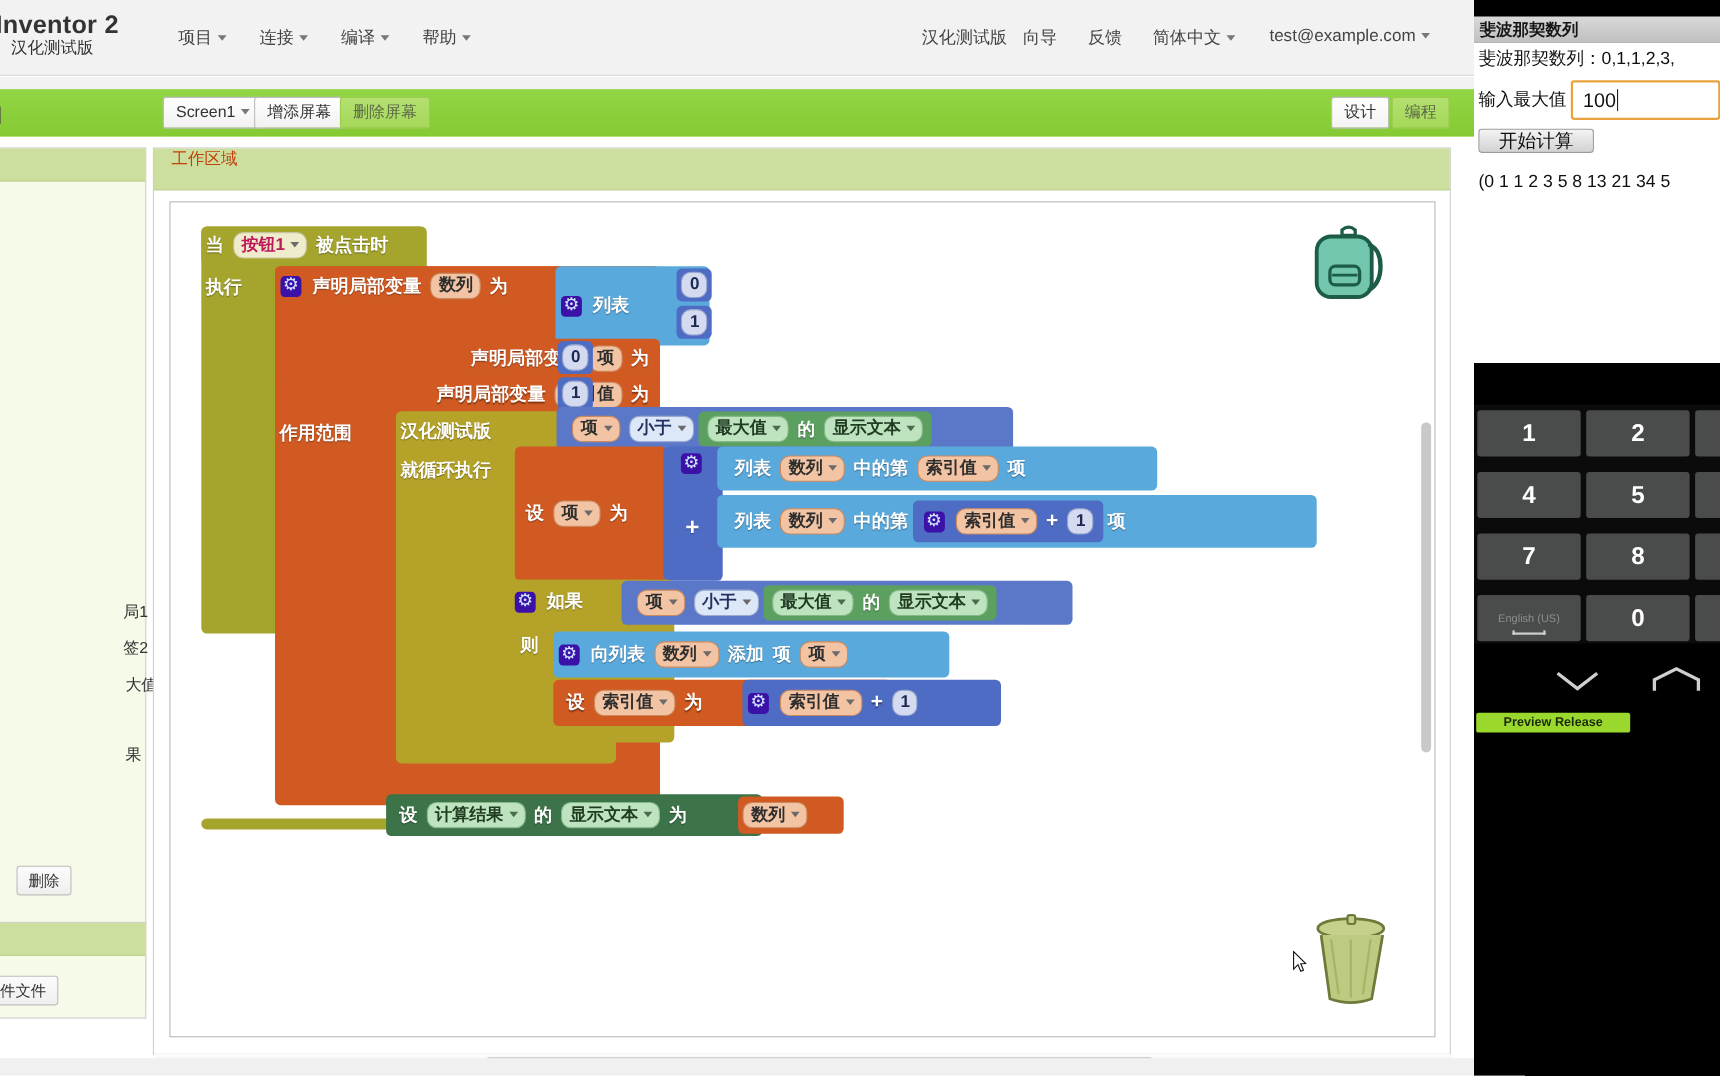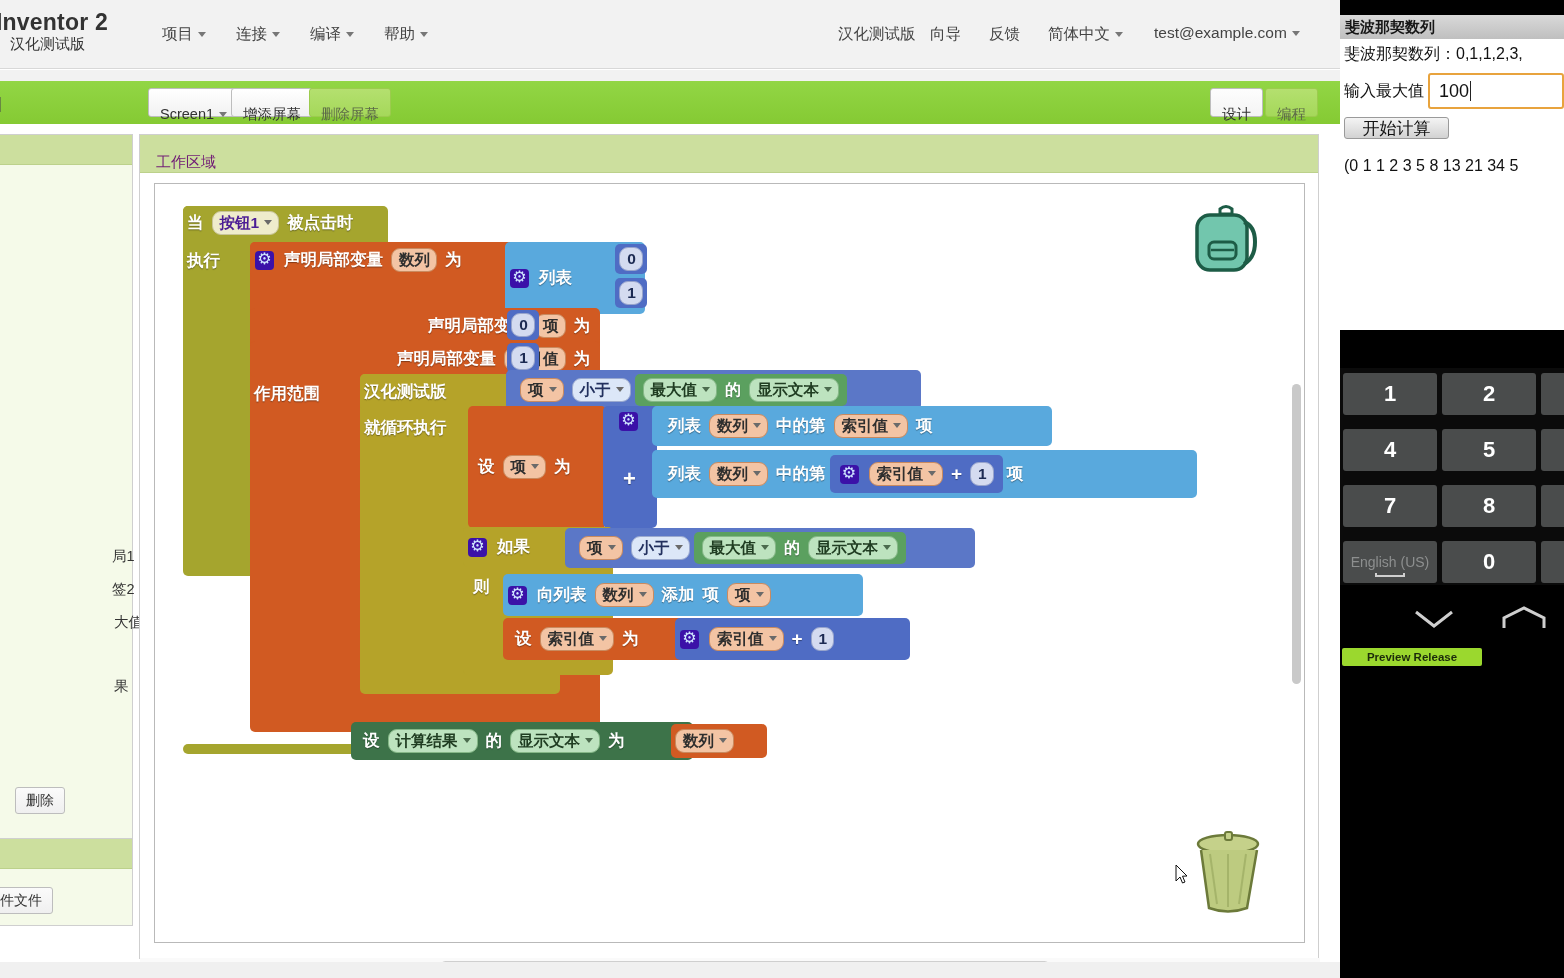--- a/index.html
+++ b/index.html
@@ -31,21 +31,21 @@
     background:#8ed13f;
     background-image:linear-gradient(#92d645,#85ca33);
     border-top:1px solid #d4d4d4;
   }
   #greenbar:before{
     content:""; position:absolute; left:0; top:-11px; width:100%; height:11px;
     background:#f2f2f2;
   }
   .gbtn{
     position:absolute; top:7px; height:29px; line-height:27px;
-    padding:12px 11px; border:1px solid #bdbdbd; border-radius:3px;
+    padding:0 11px; border:1px solid #bdbdbd; border-radius:3px;
     background:linear-gradient(#ffffff,#f1f1f1);
     font-size:14.5px; color:#333; cursor:pointer; white-space:nowrap;
   }
   .gbtn.dim{ background:linear-gradient(#b4e06f,#a5d85a); border-color:#9ccb4e; color:#5d6b48; }
   .gbtn.active{ background:linear-gradient(#fdfdfd,#f4f4f4);font-family:Liberation Serif, serif; }
   #leftedge-glyph{ position:absolute; left:-3px; top:13px; font-size:17px; color:#4b4b4b; }
 
   
   .lpanel{
     position:absolute; left:-132px; width:265px;
@@ -63,22 +63,22 @@
     background:linear-gradient(#fbfbfb,#efefef); font-size:14px; color:#333; cursor:pointer;
   }
 
   
   #ws{
     position:absolute; left:139px; top:134px; width:1180px; height:825px;
     background:#fff; border:1px solid #cfcfcf;
   }
   #wsHead{
     height:38px; background:#ccdf9e; border-bottom:1px solid #bcd18b;
-    display:flex; align-items:flex-end; padding-left:16px;
-    font-size:15px; color:#701a75; font-weight:500;
+    display:flex; align-items:flex-start; padding-left:16px;
+    font-size:15px; color:#c2410c; font-weight:500;
   }
   #canvas{
     position:absolute; left:14px; top:48px; width:1151px; height:760px;
     background:#fff; border:1px solid #b9b9b9; overflow:hidden;
   }
   #vscroll{
     position:absolute; right:3px; top:200px; width:9px; height:300px;
     background:#c9c9c9; border-radius:5px;
   }
   #hscrollTrack{
@@ -103,21 +103,21 @@
   .c-set    { background:#3d7349; }
   .c-text   { background:#5ba05f; }
 
   
   .fld{
     display:inline-flex; align-items:center; border-radius:9px;
     padding:1px 6px 2px 7px; margin:0 4px; font-weight:bold;
     font-size:15.5px; text-shadow:none; line-height:1.25;
   }
   .f-var { background:#f3c4a4; color:#2e2e2e; border:1px solid #c98a5f; }
-  .f-ev  { background:#efeccc; color:#4c1d95; border:1px solid #c9c59a; }
+  .f-ev  { background:#efeccc; color:#be185d; border:1px solid #c9c59a; }
   .f-grn { background:#bde3bf; color:#203d22; border:1px solid #85b887; }
   .f-num { background:#d4dbf0; color:#1c2a52; border:1px solid #97a4cc; }
   .f-lmath{ background:#dce7f8; color:#22305e; border:1px solid #9aa9cf; }
   .dc{ display:inline-block; width:0;height:0;margin-left:5px;
        border-left:4px solid transparent;border-right:4px solid transparent;
        border-top:5px solid #6a6a6a; }
   .dc.lt{ border-top-color:#4b6b4d; }
 
   
   .gear{
@@ -171,21 +171,21 @@
     font-size:17px; color:#111; display:flex; align-items:center; justify-content:center;
   }
   #resultTxt{ margin-top:18px; font-size:16px; color:#111; white-space:nowrap; }
 
   #keypad{ position:absolute; left:0; top:368px; width:224px; height:217px; background:#0b0b0b;}
   .key{
     position:absolute; background:#4a4c4c; border-radius:3px;
     color:#fff; font-size:22px; font-weight:bold;
     display:flex; align-items:center; justify-content:center;
   }
-  .key.sp{ font-size:14px; font-weight:normal; color:#8d8f8f; }
+  .key.sp{ font-size:10px; font-weight:normal; color:#8d8f8f; }
   .key.sp .bar{ position:absolute; bottom:6px; left:50%; transform:translateX(-50%);
     width:30px;height:4px; border:2px solid #cfcfcf; border-top:none;}
   #navbar{ position:absolute; left:0; top:590px; width:224px; height:60px; }
   #prevRel{
     position:absolute; left:2px; top:648px; width:140px; height:18px;
     background:#9bd82e; border-radius:2px; display:flex; align-items:center;
     justify-content:center; font-size:11.5px; font-weight:bold; color:#1c2b0b;
   }
 
   #cursor{ position:absolute; left:1020px; top:680px; width:13px; height:20px; }

